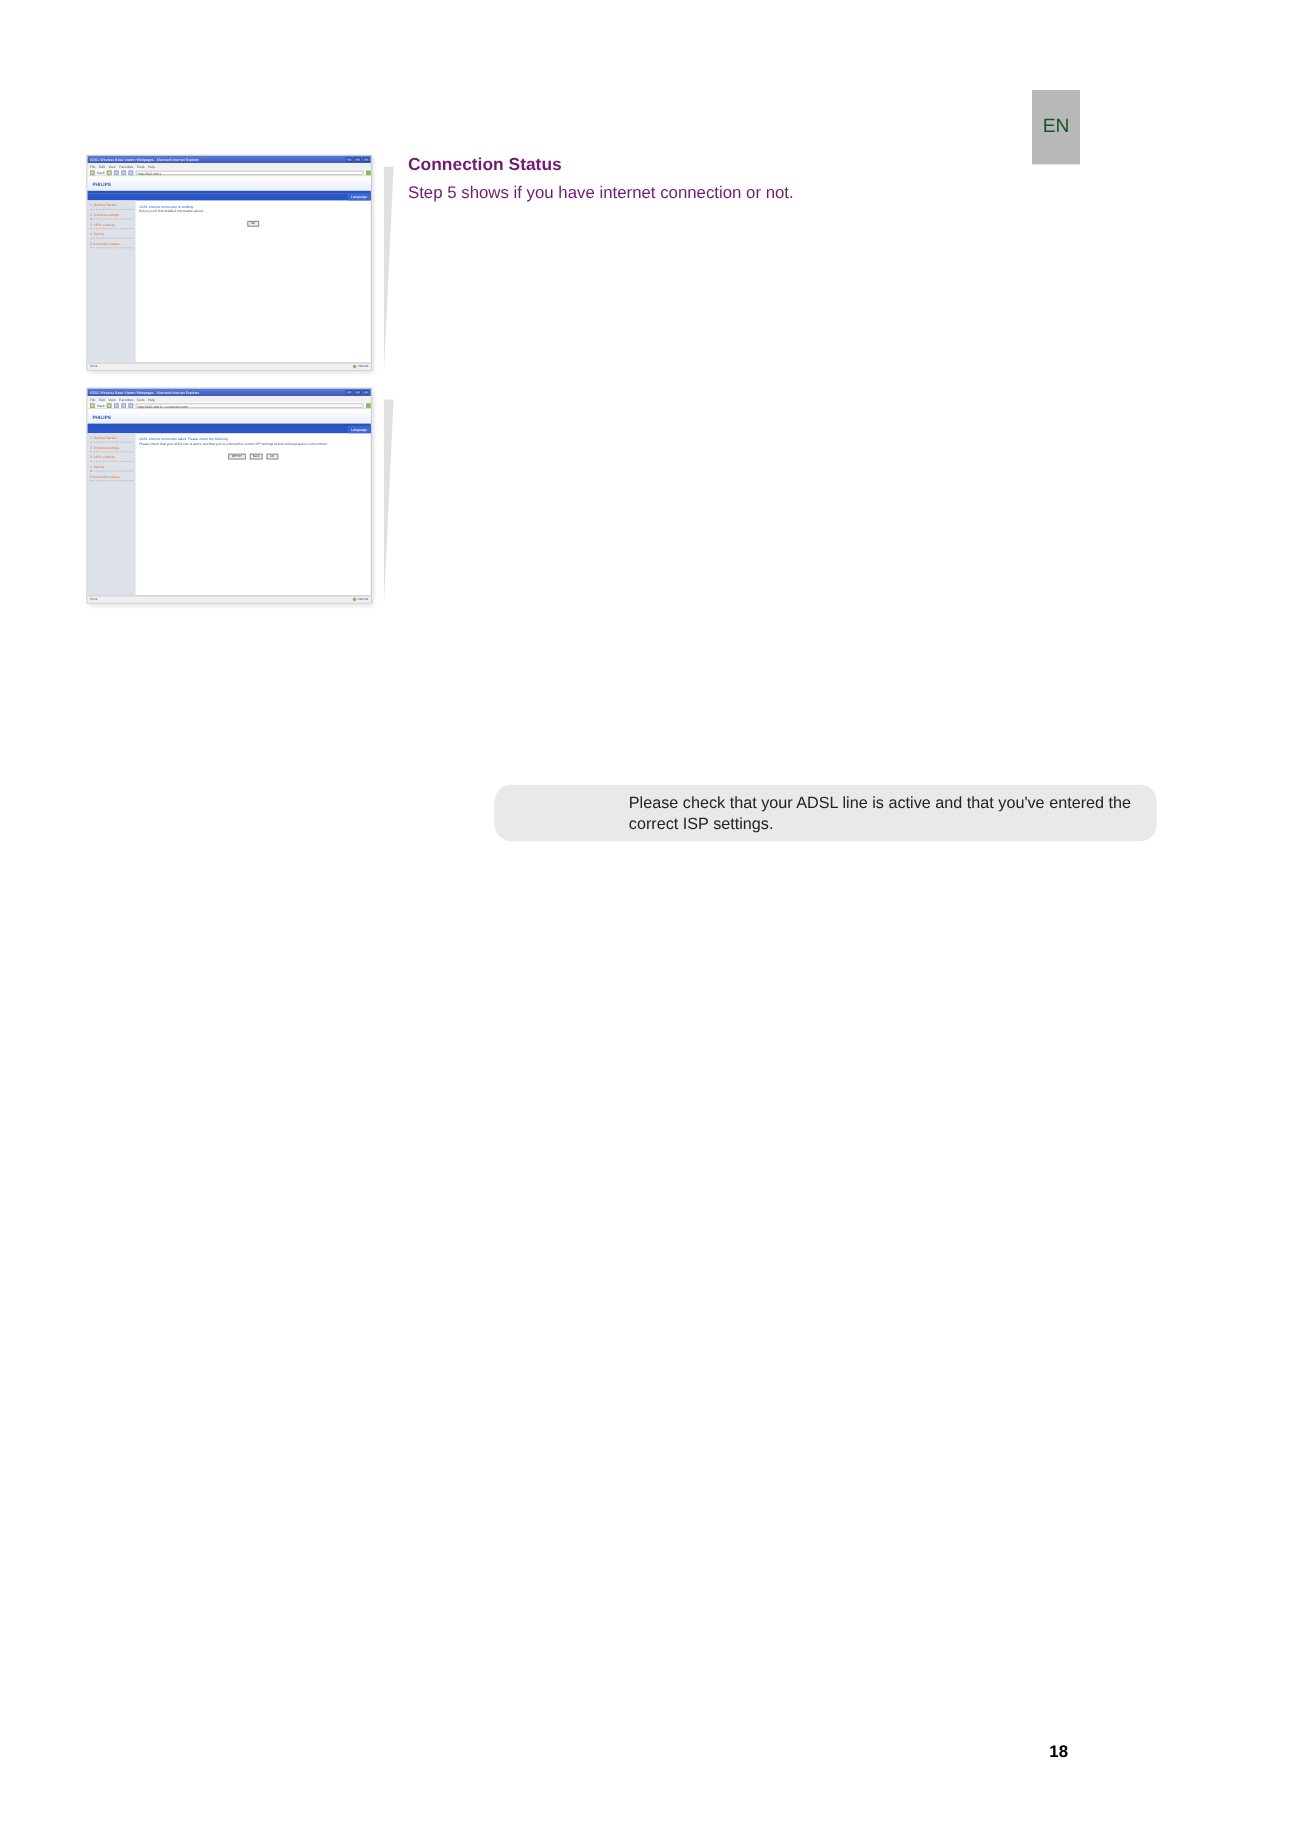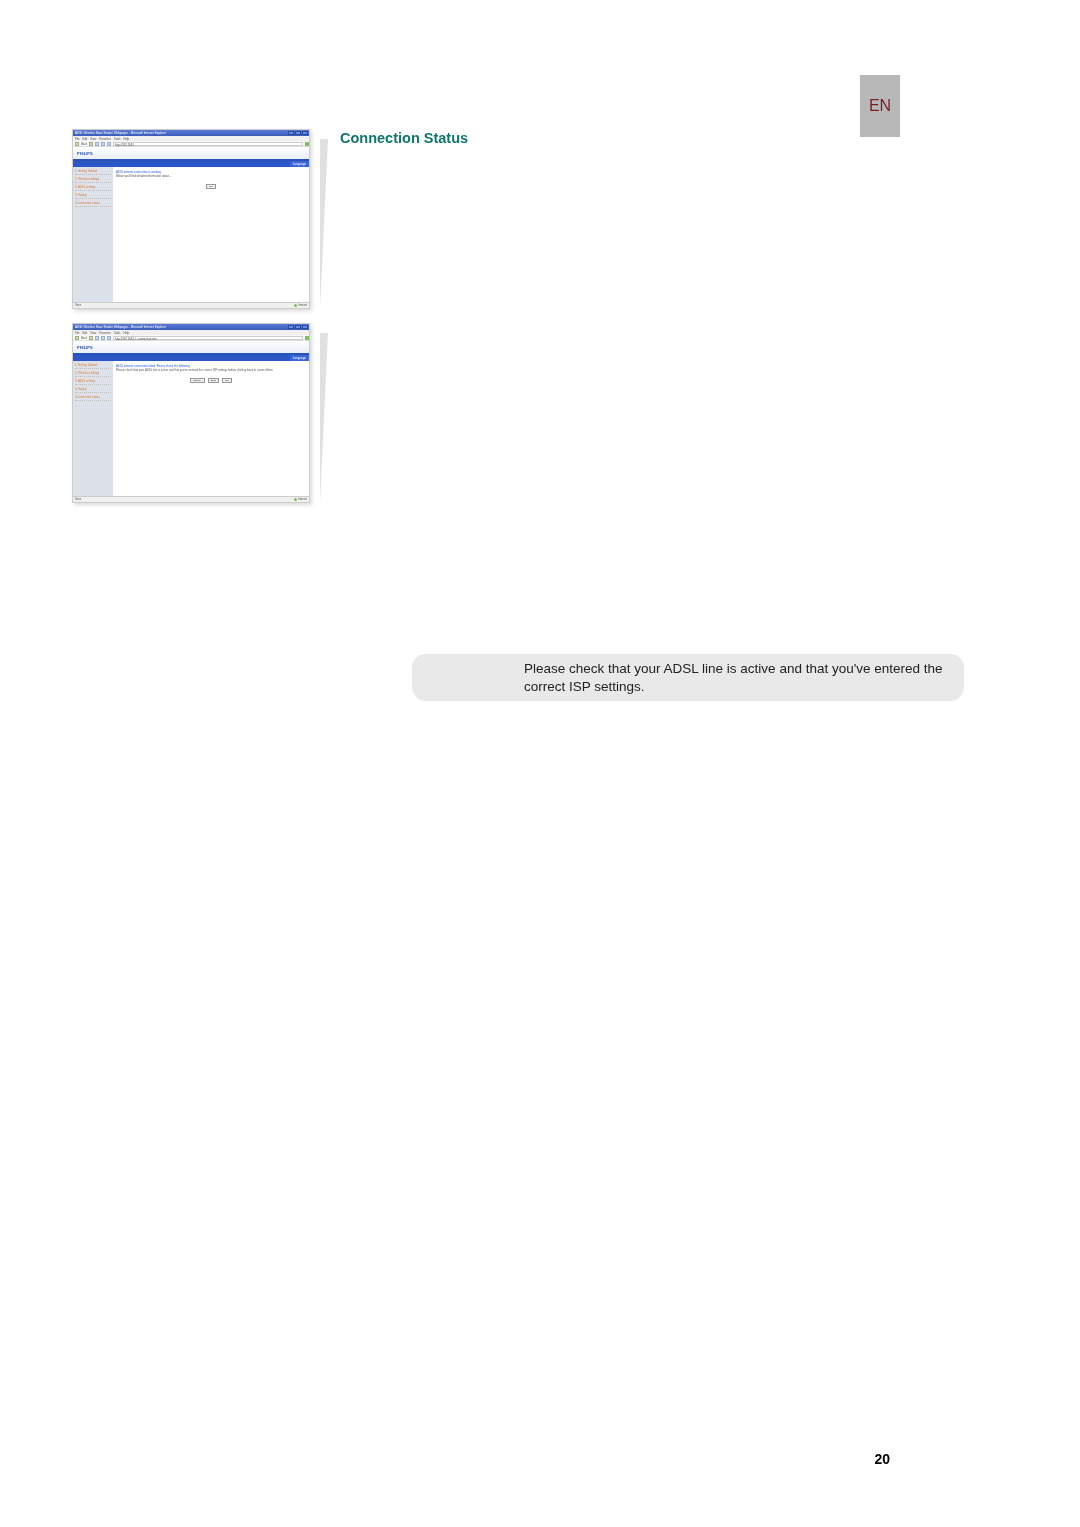--- a/index.html
+++ b/index.html
@@ -11,21 +11,21 @@
       position: relative;
       color: #000;
     }
     .lang-tab {
       position: absolute;
       top: 75px;
       right: 180px;
       width: 40px;
       height: 62px;
       background: #b8b8b8;
-      color: #7f1d1d;
+      color: #14532d;
       font-size: 16px;
       display: flex;
       align-items: center;
       justify-content: center;
       font-weight: 400;
     }
     .content-area {
       position: absolute;
       top: 129px;
       left: 72px;
@@ -115,21 +115,21 @@
       top: 10px;
       width: 0; height: 0;
       border-top: 0 solid transparent;
       border-bottom: 170px solid transparent;
       border-left: 8px solid rgba(0,0,0,0.12);
     }
     .text-col {
       flex: 1;
       font-size: 14px;
       line-height: 1.35;
-      color: #0f766e;
+      color: #701a75;
     }
     .section-title {
       font-weight: bold;
       font-size: 14.5px;
       margin-bottom: 2px;
     }
     .para { margin-bottom: 12px; }
     .note-box {
       position: absolute;
       top: 525px;
@@ -210,20 +210,21 @@
         </div>
         <div class="ss-status">
           <span>Done</span>
           <span class="intr">Internet</span>
         </div>
       </div>
       <div class="shadow-tri"></div>
     </div>
     <div class="text-col">
       <div class="section-title">Connection Status</div>
+      <div class="para">Step 5 shows if you have internet connection or not.</div>
     </div>
   </div>
 
   <div class="row">
     <div class="screenshot-wrap">
       <div class="screenshot">
         <div class="ss-titlebar">
           <span>ADSL Wireless Base Station Webpages - Microsoft Internet Explorer</span>
           <div class="wctl">
               <span></span>
@@ -279,13 +280,13 @@
         </div>
       </div>
       <div class="shadow-tri"></div>
     </div>
   </div>
 
   <div class="note-box">Please check that your ADSL line is active and that you've entered the correct ISP settings.</div>
 
 </div>
 
-<div class="page-num">20</div>
+<div class="page-num">18</div>
 
 </body></html>

